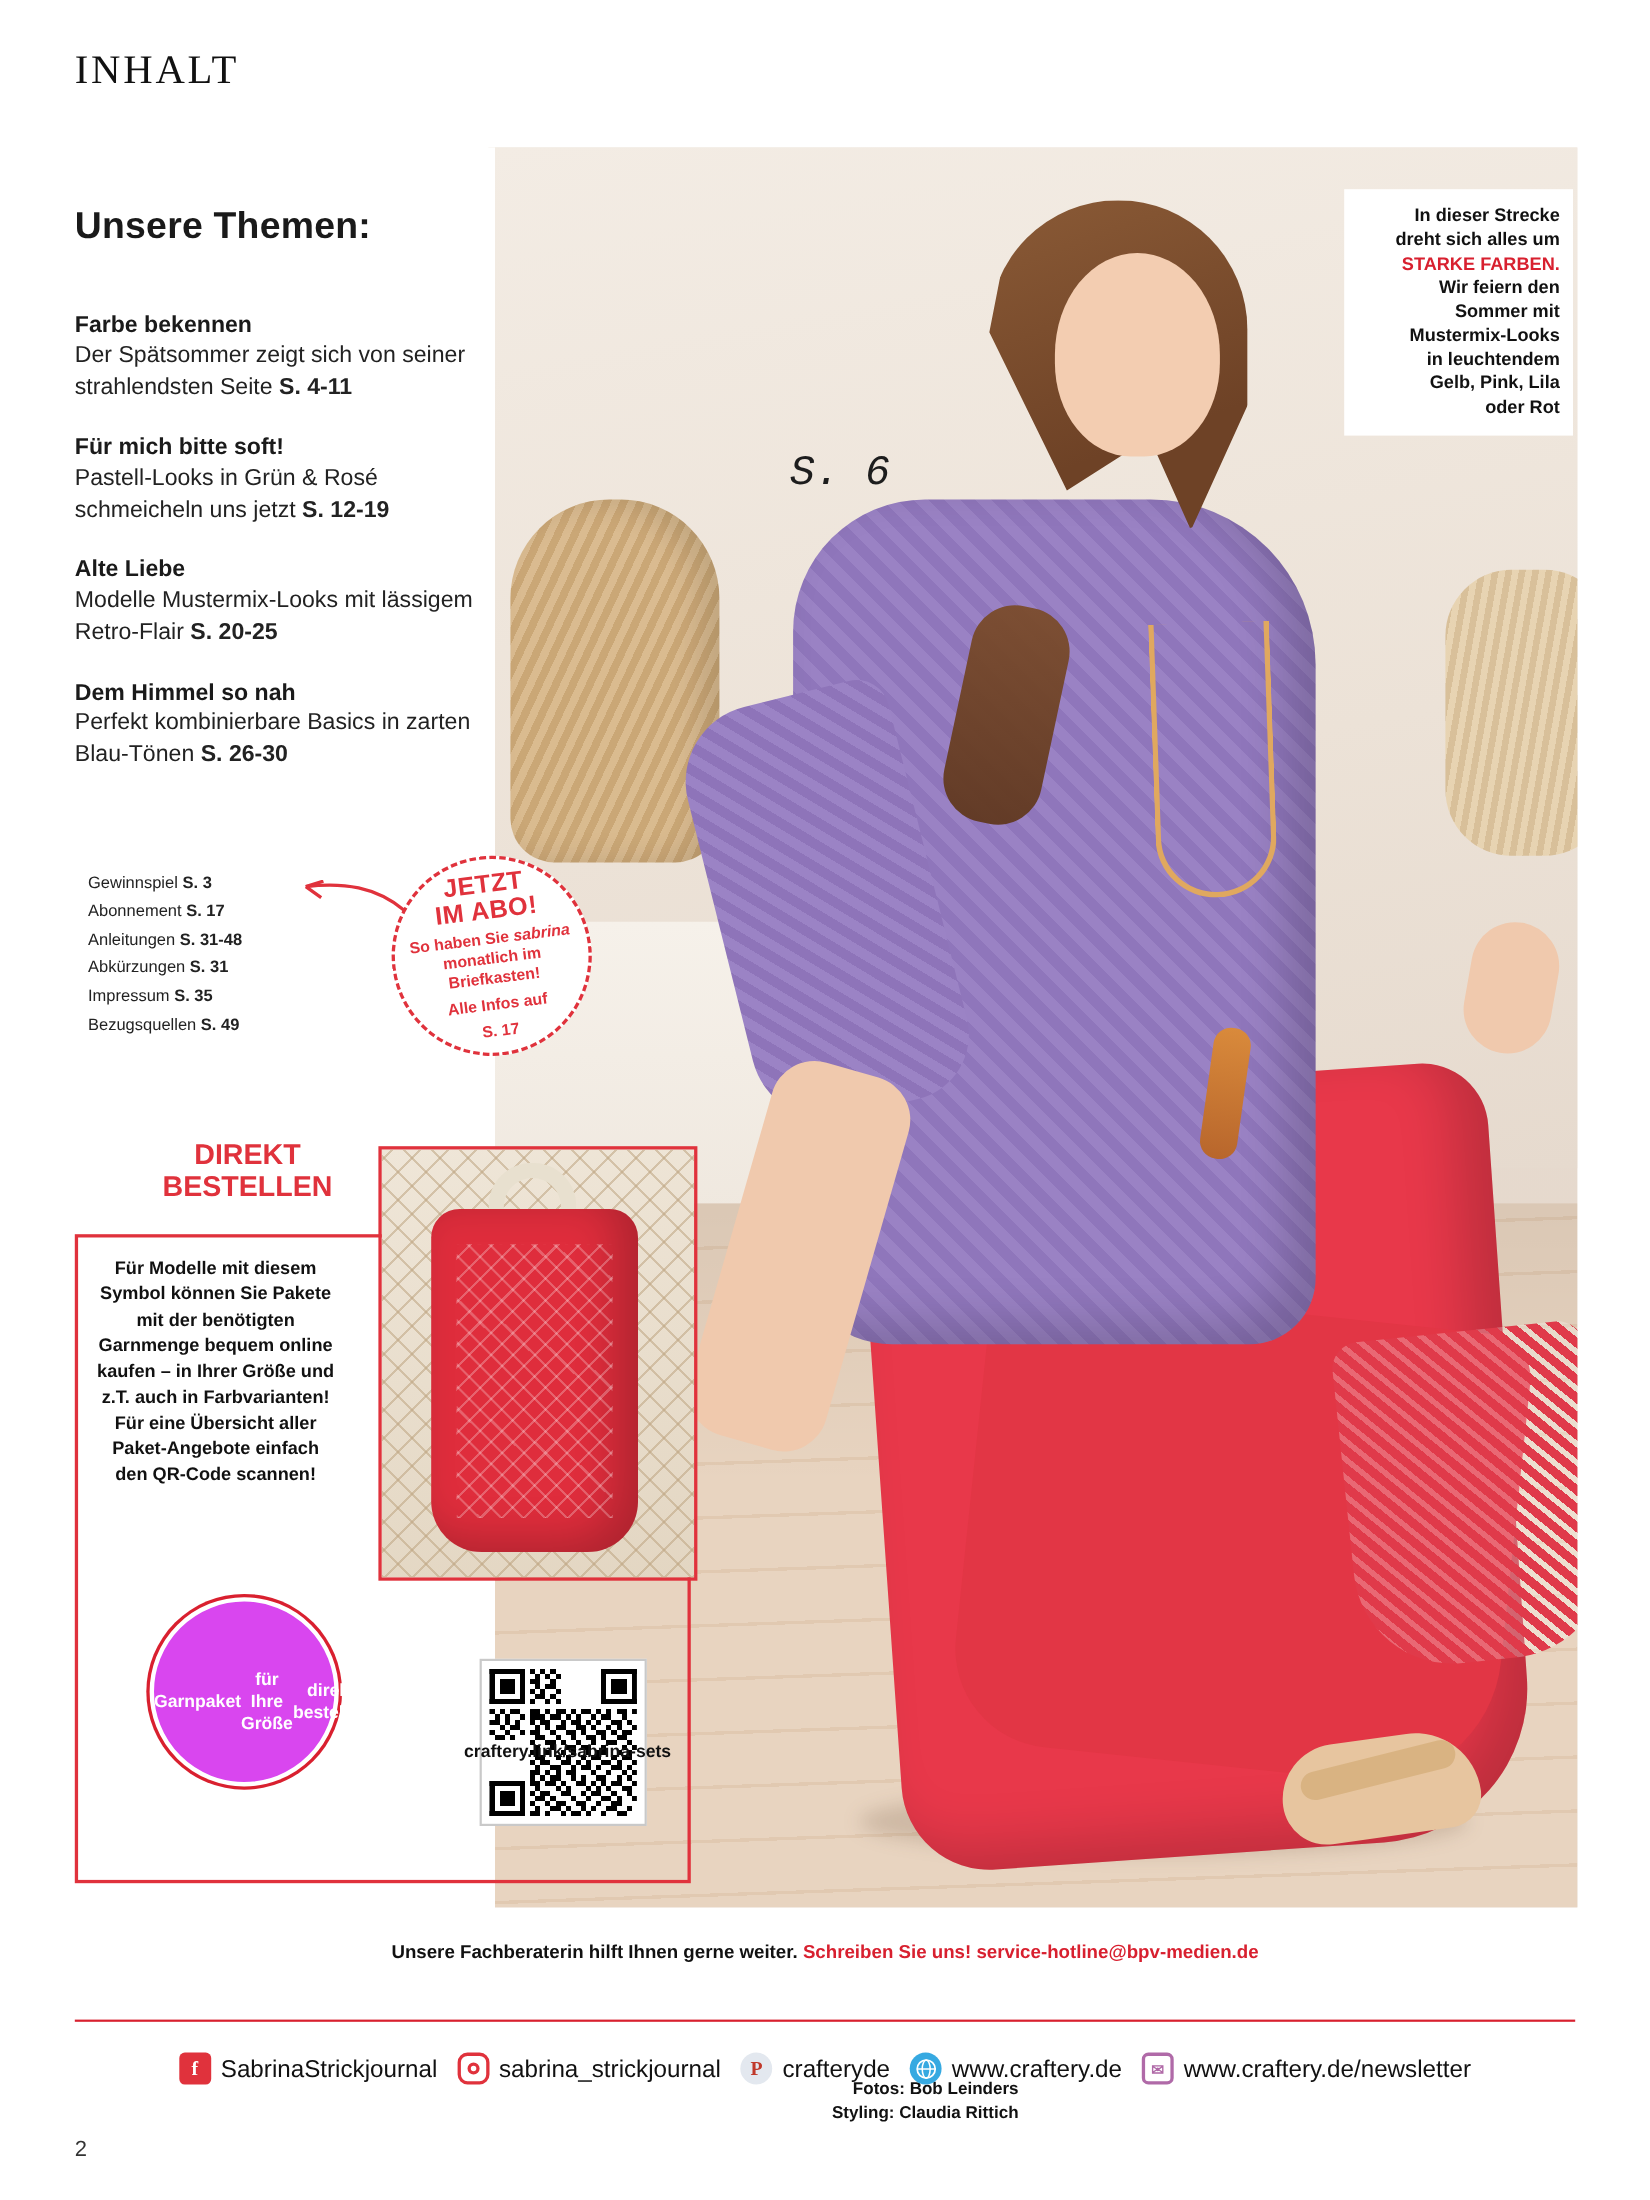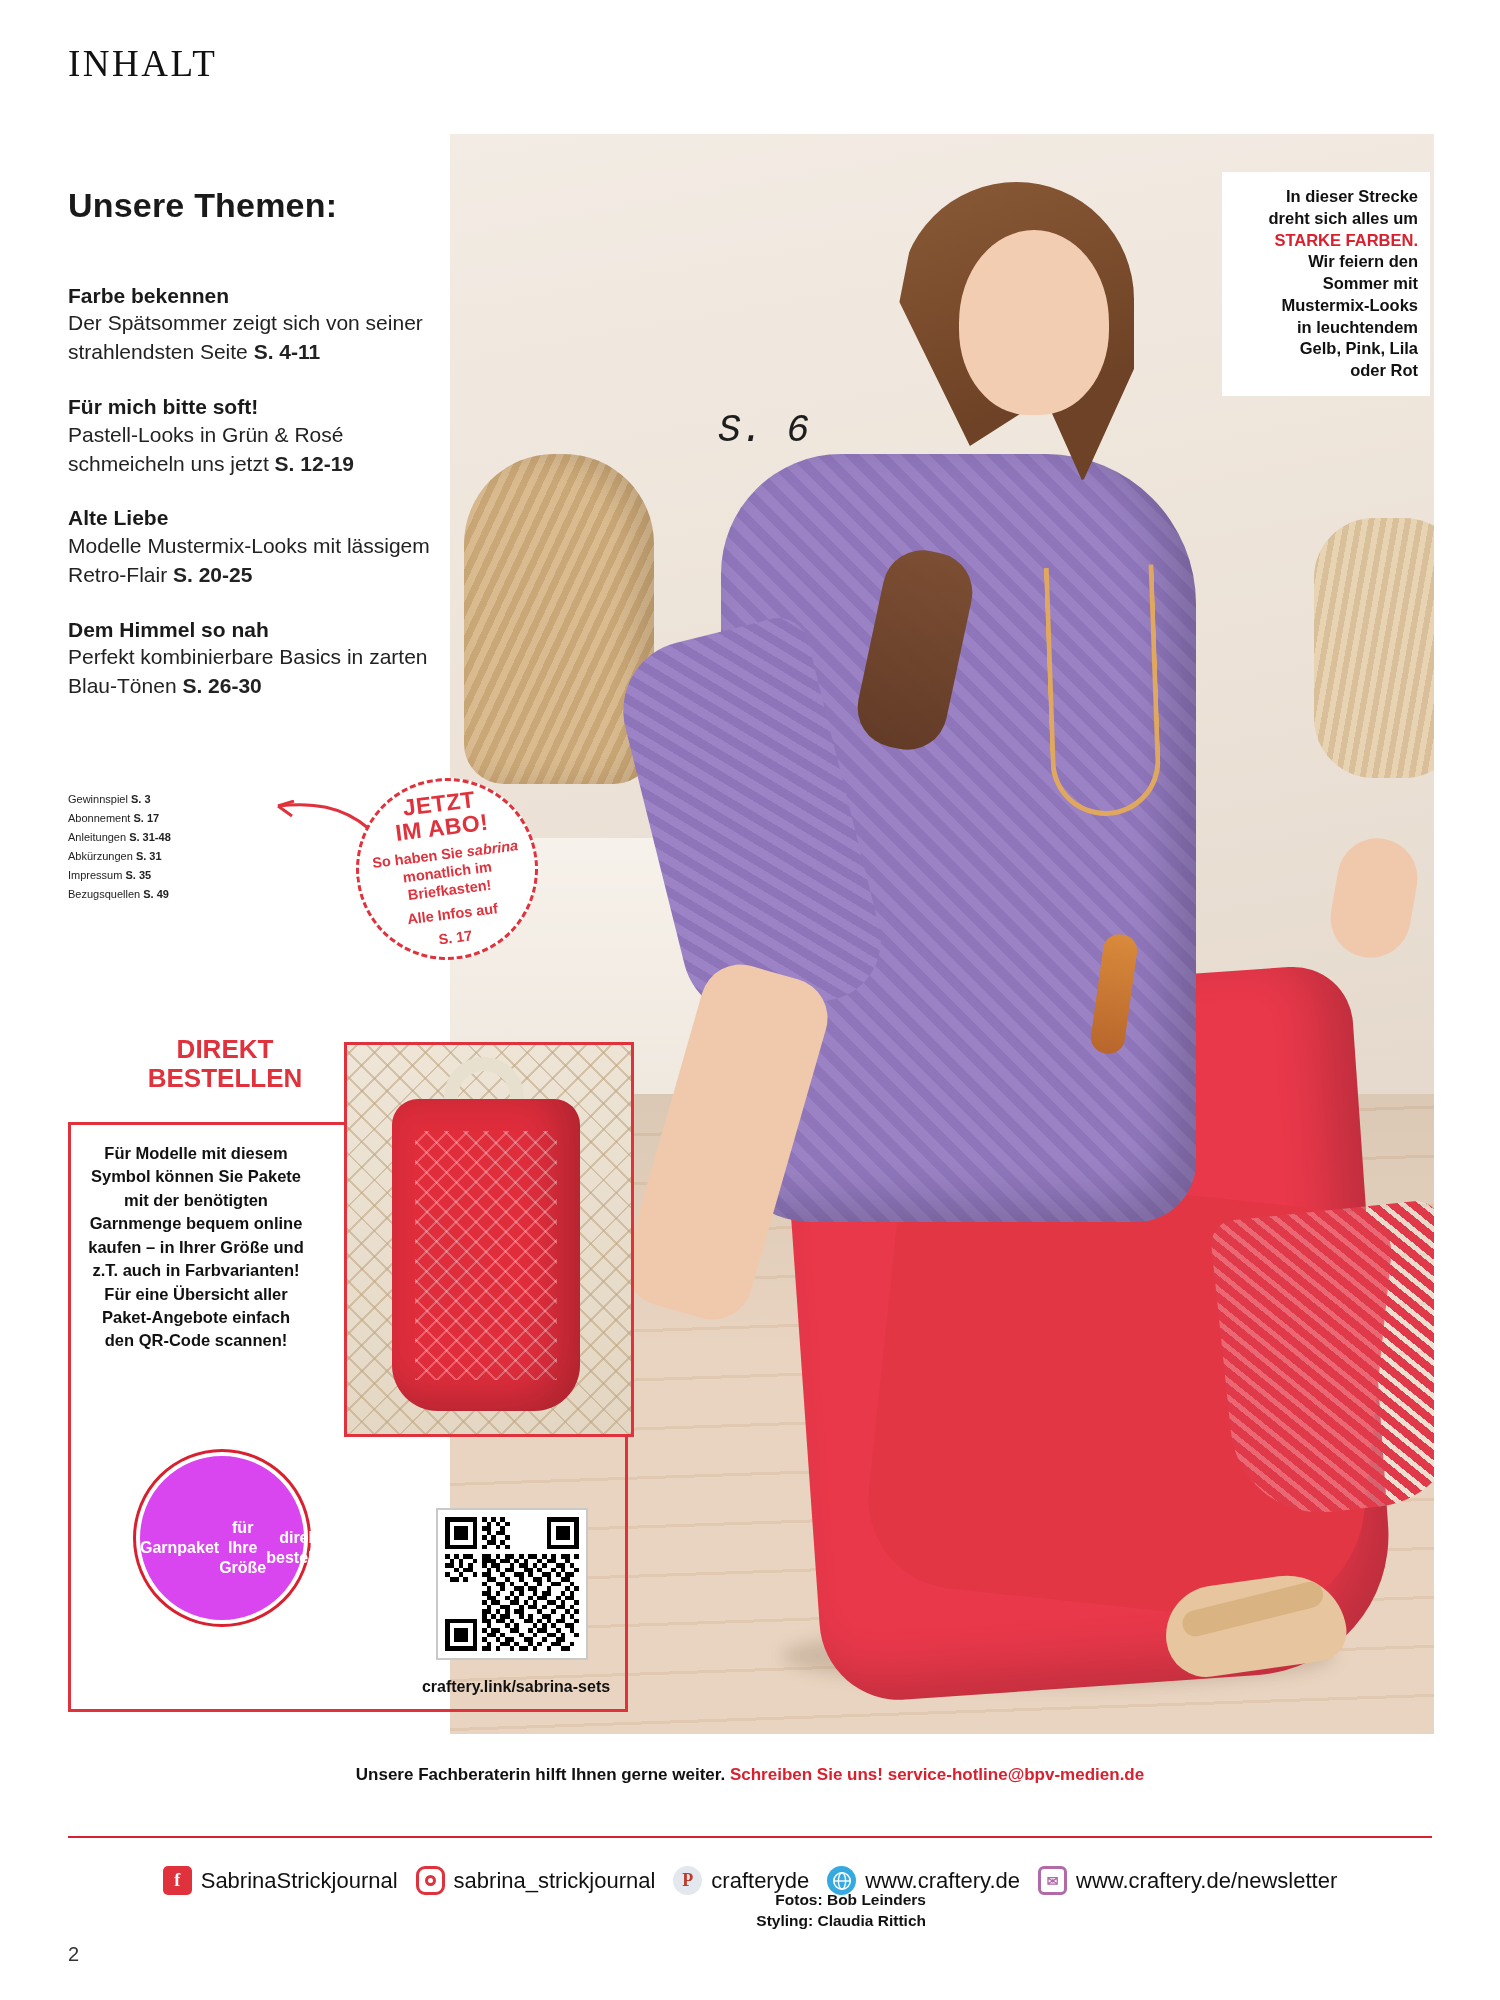--- a/index.html
+++ b/index.html
@@ -184,21 +184,21 @@
     position: absolute; left:68px; top:186px;
     font-size: 34px; font-weight: 700; letter-spacing:.2px;
   }
   .topics { position:absolute; left:68px; top:282px; width:370px; }
   .topic { margin-bottom: 26px; }
   .topic .t-head { font-size:21px; font-weight:700; line-height:1.3; }
   .topic .t-body { font-size:21px; font-weight:400; line-height:1.38; color:#222; }
   .topic .t-body b { font-weight:700; }
 
   .mini-list { position:absolute; left:68px; top:790px; width:260px; }
-  .mini-list .ml { font-size:11px; line-height:1.72; color:#222; }
+  .mini-list .ml { font-size:15px; line-height:1.72; color:#222;margin-left:12px; }
   .mini-list .ml b { font-weight:700; }
 
   
   .abo {
     position:absolute; left:356px; top:778px;
     width:182px; height:182px; border-radius:50%;
     background:#fff;
     border: 3px dashed #e0323c;
     display:flex; flex-direction:column; align-items:center; justify-content:center;
     text-align:center; color:#e0323c;
@@ -276,21 +276,21 @@
   }
 
   
   .qr-wrap { position:absolute; left:436px; top:1508px; width:160px; }
   .qr {
     width:152px;height:152px;border:2px solid #c9c9c9;background:#fff;
     padding:7px;
   }
   .qr svg{display:block;width:100%;height:100%;}
   .qr-cap{
-    position:absolute; left:388px; top:1678px; width:256px;
+    position:absolute; left:388px; top:1584px; width:256px;
     text-align:center; font-size:16px; font-weight:700; color:#111;
   }
 
   
   .note {
     position:absolute; right:70px; top:172px;
     width:208px;
     background:#fff; padding:14px 12px;
     text-align:right;
     font-size:16.5px; font-weight:700; line-height:1.32; color:#111;

